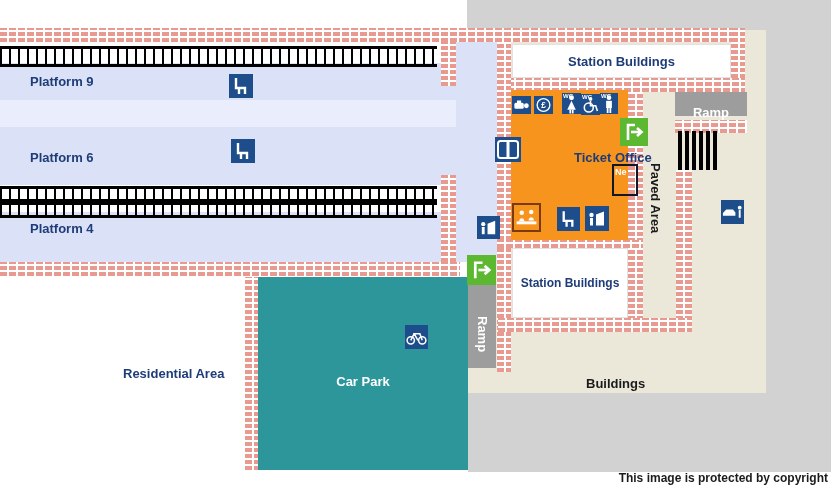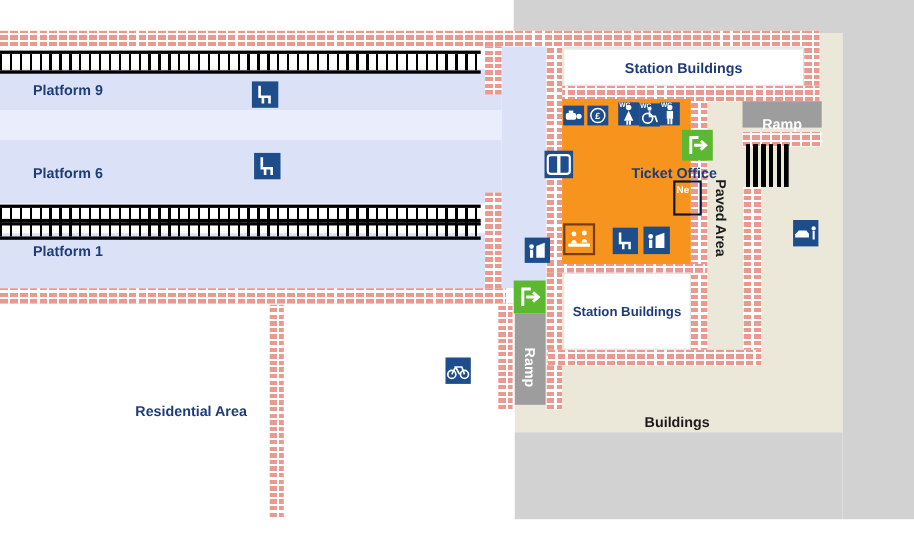--- a/index.html
+++ b/index.html
@@ -71,20 +71,23 @@
   <div class="abs center" style="left:675px;top:92px;width:72px;height:24px;background:#9d9d9d;">
     <span class="lbl wht" style="position:static;">Ramp</span>
   </div>
   <div class="abs center" style="left:468px;top:285px;width:28px;height:83px;background:#9d9d9d;">
     <span class="lbl wht vtext" style="position:static;">Ramp</span>
   </div>
 
   <div class="abs" style="left:678px;top:131px;width:39px;height:39px;
               background-image:repeating-linear-gradient(90deg,#000 0 4px,rgba(0,0,0,0) 4px 7px);"></div>
 
+  <div class="abs center" style="left:258px;top:277px;width:210px;height:193px;background:#2d969b;">
+    <span class="lbl wht" style="position:static;">Car Park</span>
+  </div>
 
   <div class="abs" style="left:612px;top:164px;width:22px;height:28px;border:2px solid #0f172a;">
     <span style="position:absolute;left:1px;top:1px;font-size:9px;font-weight:bold;color:#fff;">Ne</span>
   </div>
 
   <div class="icon" style="left:229px;top:74px;width:24px;height:24px;">
     <svg viewBox="0 0 24 24">
         <path d="M7 4v10h9v6M10 14v6" stroke="#fff" stroke-width="2.4" fill="none"></path>
       </svg>
   </div>
@@ -188,18 +191,19 @@
   <div class="icon" style="left:721px;top:200px;width:23px;height:24px;">
     <svg viewBox="0 0 24 24">
         <path d="M2 16h13v-3.5l-2.5-3h-7L2 13z" fill="#fff"></path>
         <circle cx="19.5" cy="7.5" r="2" fill="#fff"></circle>
         <path d="M18.5 10h2v8h-2z" fill="#fff"></path>
       </svg>
   </div>
 
   <div class="lbl" style="left:30px;top:74px;">Platform 9</div>
   <div class="lbl" style="left:30px;top:150px;">Platform 6</div>
-  <div class="lbl" style="left:30px;top:221px;">Platform 1</div>
+  <div class="lbl" style="left:30px;top:221px;">Platform 4</div>
   <div class="lbl" style="left:75px;top:366px;margin-left:48px;">Residential Area</div>
   <div class="lbl blk vtext" style="left:648px;top:163px;height:85px;">Paved Area</div>
   <div class="lbl blk" style="left:586px;top:376px;">Buildings</div>
+  <div class="lbl blk" style="right:3px;top:471px;font-size:12px;">This image is protected by copyright</div>
 
 </div>
 
 </body></html>

